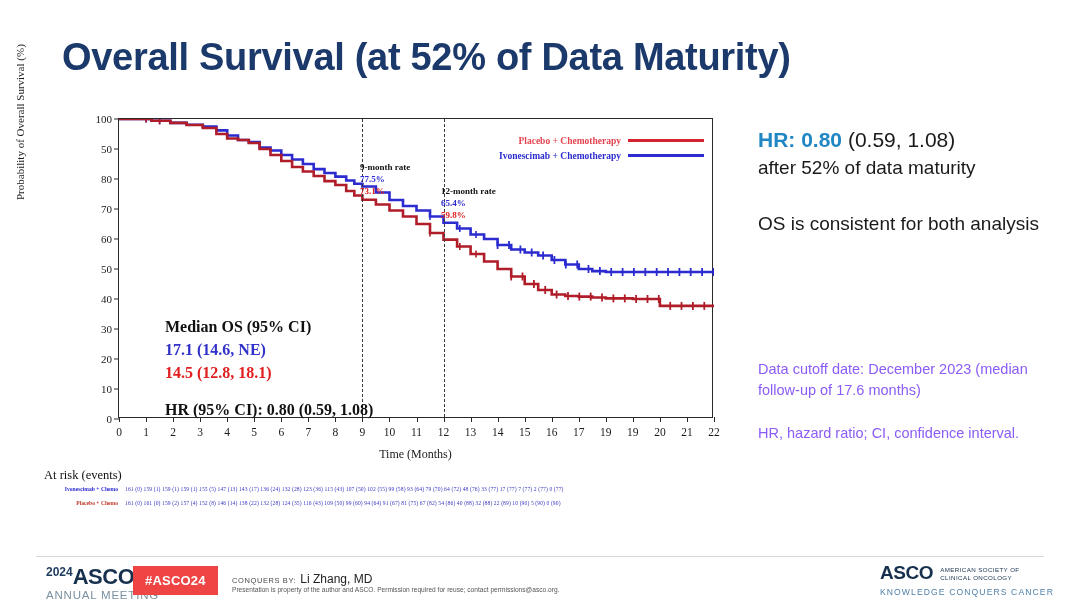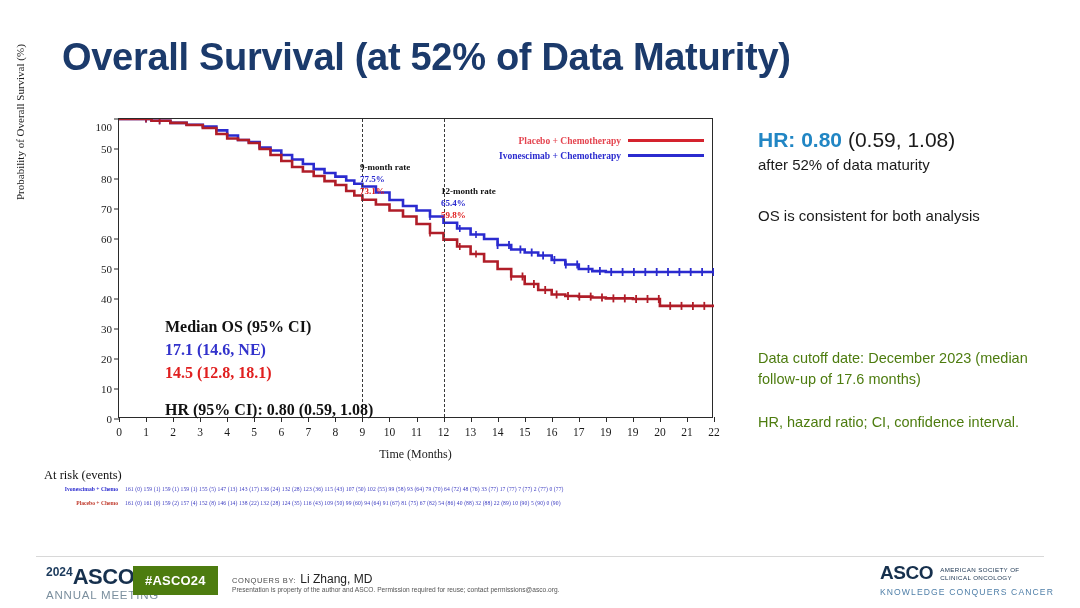--- a/index.html
+++ b/index.html
@@ -97,32 +97,32 @@
     letter-spacing: 0.1px;
   }
 
   
   .right-col { position: absolute; left: 758px; top: 126px; width: 300px; }
   .hr-line {
     font-size: 21px; color: #1a1a1a; line-height: 1.3;
     font-family: "Liberation Sans", sans-serif;
   }
   .hr-line .accent { color: #2186c4; font-weight: bold; }
-  .right-p { font-size: 15px; color: #1a1a1a; line-height: 1.35; }
-  .right-small { font-size: 14.5px; color: #4d7c0f; line-height: 1.45; }
+  .right-p { font-size: 19px; color: #1a1a1a; line-height: 1.35; }
+  .right-small { font-size: 14.5px; color: #8b5cf6; line-height: 1.45; }
 
   
   .footer-rule { position: absolute; left: 36px; right: 36px; top: 556px; border-top: 1px solid #d8d8d8; }
   .asco-meeting { position: absolute; left: 46px; top: 566px; line-height: 1; }
   .asco-year { font-size: 12px; font-weight: bold; color: #1b3a5c; vertical-align: top; }
   .asco-big { font-size: 22px; font-weight: bold; color: #16304d; letter-spacing: -0.5px; }
   .asco-sub { font-size: 11.5px; color: #7b8f9e; letter-spacing: 0.8px; margin-top: 2px; }
   .hashtag {
     position: absolute; left: 133px; top: 566px;
-    background: #4d7c0f; color: #fff; font-size: 13px; font-weight: bold;
+    background: #ef4444; color: #fff; font-size: 13px; font-weight: bold;
     padding: 7px 12px; letter-spacing: 0.2px;
   }
   .presented { position: absolute; left: 232px; top: 569px; }
   .presented .lbl { font-size: 7.5px; color: #4a4a4a; letter-spacing: 0.6px; }
   .presented .who { font-size: 12px; color: #222; margin-left: 4px; }
   .disclaimer { position: absolute; left: 232px; top: 586px; font-size: 6.6px; color: #555; }
   .asco-right { position: absolute; right: 26px; top: 563px; text-align: left; }
   .ar-top { display: flex; align-items: flex-start; gap: 7px; }
   .ar-logo { font-size: 19px; font-weight: bold; color: #16304d; letter-spacing: -0.4px; line-height: 1; }
   .ar-soc { font-size: 6.2px; color: #16304d; letter-spacing: 0.4px; line-height: 1.35; margin-top: 3px; }
@@ -246,21 +246,21 @@
         <div class="ytick" style="top: 150px;">50</div>
         <div class="ytickmark" style="top: 150px;"></div>
         <div class="ytick" style="top: 120px;">60</div>
         <div class="ytickmark" style="top: 120px;"></div>
         <div class="ytick" style="top: 90px;">70</div>
         <div class="ytickmark" style="top: 90px;"></div>
         <div class="ytick" style="top: 60px;">80</div>
         <div class="ytickmark" style="top: 60px;"></div>
         <div class="ytick" style="top: 30px;">50</div>
         <div class="ytickmark" style="top: 30px;"></div>
-        <div class="ytick" style="top: 8px; margin-left: 40px;">100</div>
+        <div class="ytick" style="top: 0px; margin-left: 40px;">100</div>
         <div class="ytickmark" style="top: 0px;"></div>
         <div class="xtick" style="left: 0px;">0</div>
         <div class="xtickmark" style="left: 0px;"></div>
         <div class="xtick" style="left: 27.0455px;">1</div>
         <div class="xtickmark" style="left: 27.0455px;"></div>
         <div class="xtick" style="left: 54.0909px;">2</div>
         <div class="xtickmark" style="left: 54.0909px;"></div>
         <div class="xtick" style="left: 81.1364px;">3</div>
         <div class="xtickmark" style="left: 81.1364px;"></div>
         <div class="xtick" style="left: 108.182px;">4</div>

